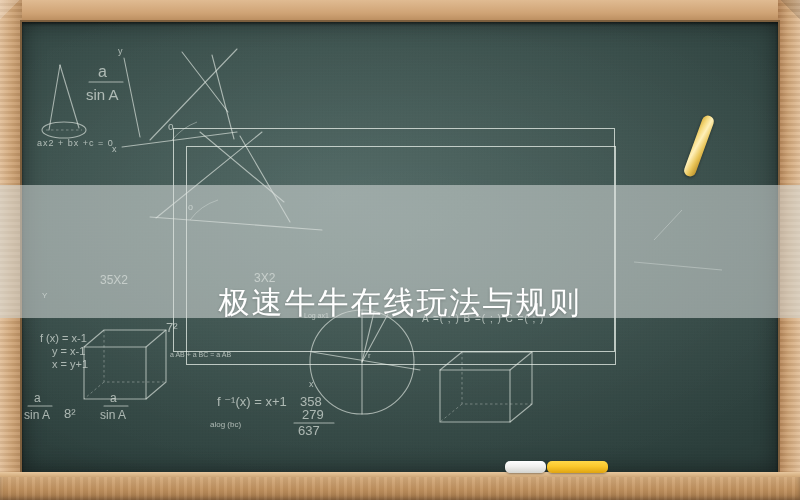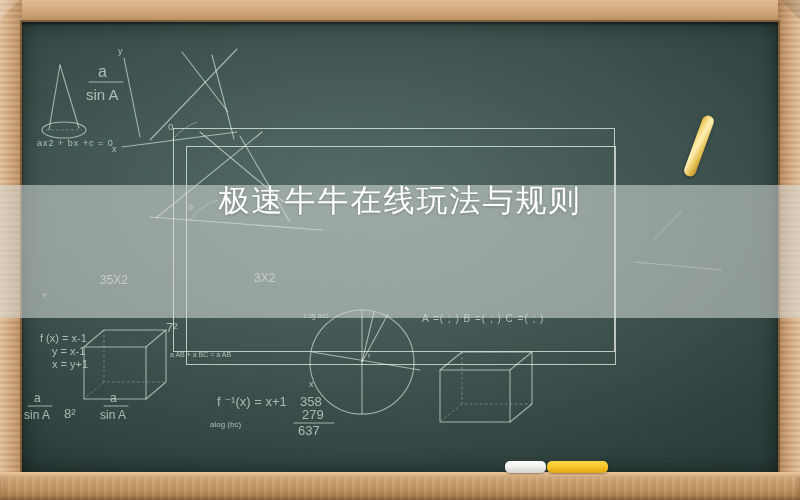--- a/index.html
+++ b/index.html
@@ -111,21 +111,21 @@
   .chalk-yellow{
     position:absolute;left:547px;top:461px;width:61px;height:12px;border-radius:5px;
     background:linear-gradient(180deg,#ffd84a 0%,#fbc82c 45%,#dfa412 100%);
     box-shadow:0 1px 2px rgba(0,0,0,.35);
   }
 
   
   .band{
     position:absolute;left:0;right:0;top:185px;height:133px;
     background:rgba(214,220,217,.56);
-    display:flex;align-items:flex-start;justify-content:center;
+    display:flex;align-items:flex-end;justify-content:center;
   }
   .band-title{
     font-size:31px;line-height:1;letter-spacing:2px;color:#ffffff;
     font-family:"DejaVu Sans","Liberation Sans",sans-serif;
     text-shadow:0 1px 3px rgba(0,0,0,.22);
     white-space:nowrap;
   }
 </style>
 </head>
 <body>

